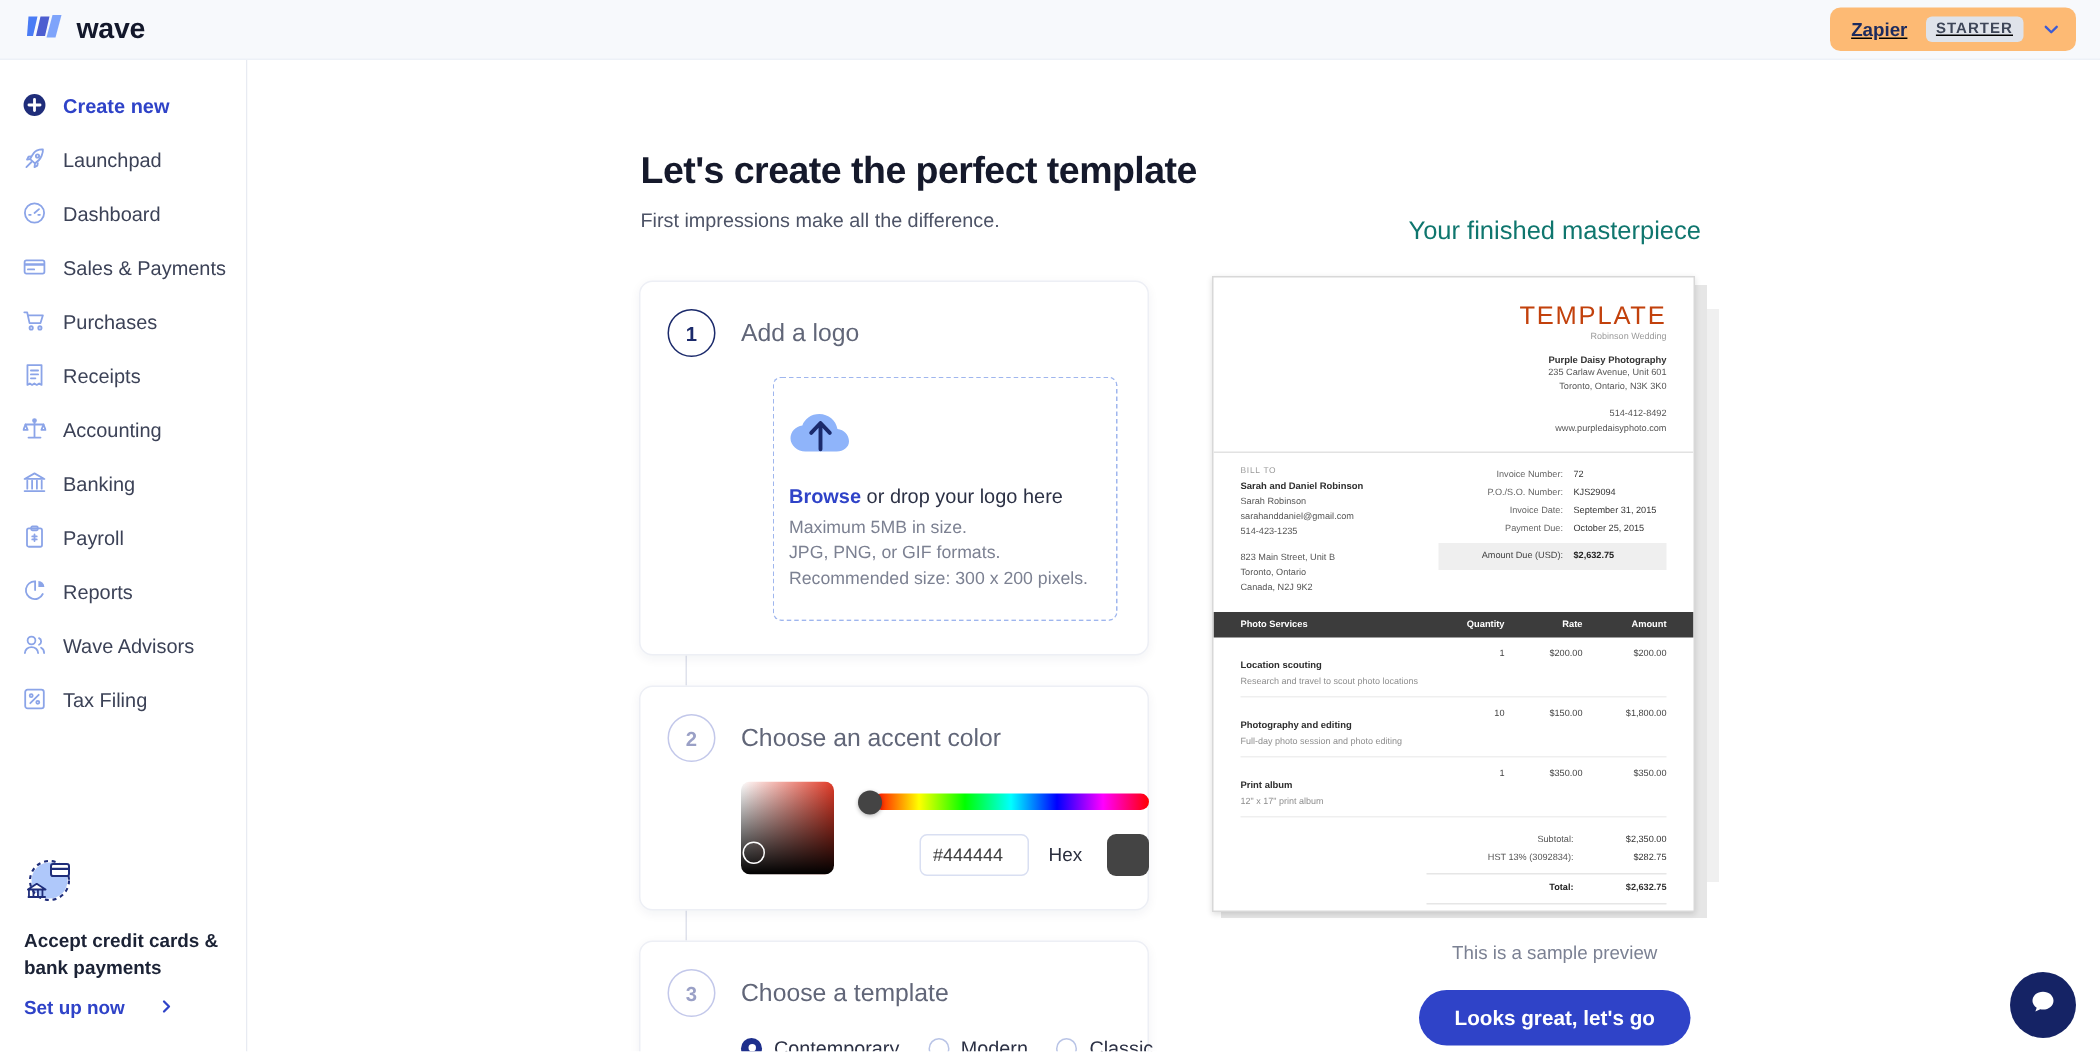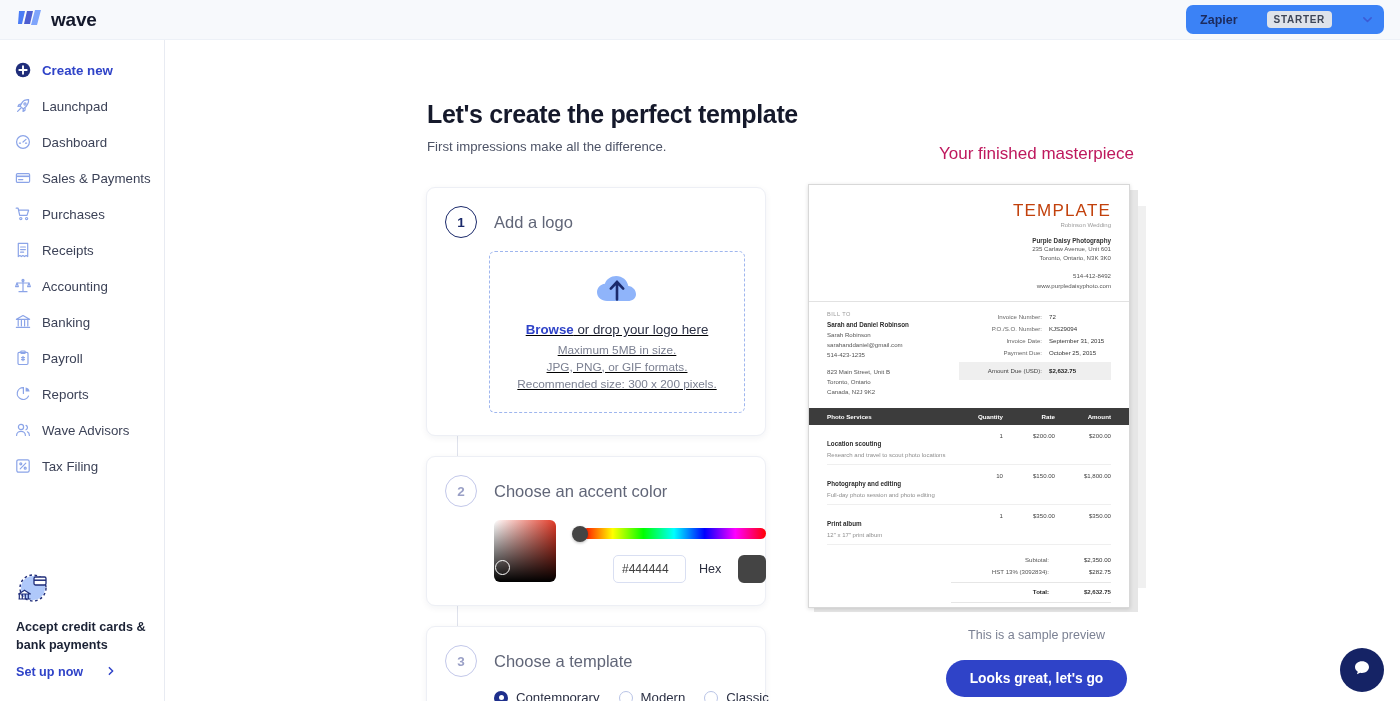--- a/index.html
+++ b/index.html
@@ -15,22 +15,22 @@
   .topbar {
     height: 40px; min-height: 40px; background: #f7f9fc;
     display: flex; align-items: center; justify-content: space-between;
     padding: 0 16px 0 18px; border-bottom: 1px solid #edf1f7;
   }
   .brand { display: flex; align-items: center; gap: 7px; }
   .brand-mark { display: block; }
   .brand-word { font-size: 19px; font-weight: 700; color: #13182b; letter-spacing: -0.2px; }
 
   .acct {
-    display: flex; align-items: center; gap: 29px;
-    background: #3b82f6; border-radius: 7px; padding: 6px 10px 6px 14px;
+    display: flex; align-items: center; gap: 12px;
+    background: #fdba74; border-radius: 7px; padding: 6px 10px 6px 14px; text-decoration: underline;
   }
   .acct-name { font-size: 12.5px; font-weight: 700; color: #1c2b5e; }
   .acct-badge {
     font-size: 10px; font-weight: 700; letter-spacing: .7px; color: #3e4658;
     background: #dfe3ea; border-radius: 4px; padding: 3px 7px;
   }
   .acct-chev { color: #3b5bd6; display: flex; align-items: center; }
 
   .body-row { display: flex; flex: 1; min-height: 0; }
 
@@ -72,22 +72,22 @@
   .step-num {
     width: 32px; height: 32px; border-radius: 50%; flex: 0 0 32px;
     display: flex; align-items: center; justify-content: center;
     font-size: 13.5px; font-weight: 600;
   }
   .step-num.active { border: 1.6px solid #1b2a6b; color: #1b2a6b; }
   .step-num.idle   { border: 1.4px solid #c3c8ea; color: #9aa0c6; }
   .card-title { font-size: 16.5px; color: #616678; }
 
   .drop {
-    margin-left: 44px; border: 1.4px dashed #9fb6ee; border-radius: 6px;
-    padding: 22px 10px 20px; text-align: center; text-decoration: underline;
+    margin-left: 70px; border: 1.4px dashed #9fb6ee; border-radius: 6px;
+    padding: 22px 10px 20px; 
   }
   .drop-cloud { margin: 0 auto 14px; display: block; }
   .drop-main { font-size: 13.3px; color: #2c3145; margin-bottom: 5px; }
   .drop-main b { color: #2f43c8; font-weight: 700; }
   .drop-sub { font-size: 11.8px; color: #7c8192; line-height: 1.42; }
 
   
   .picker { margin-left: 49px; display: flex; align-items: flex-start; gap: 16px; }
   .sat-box {
     width: 62px; height: 62px; border-radius: 6px; position: relative; flex: 0 0 62px;
@@ -116,21 +116,21 @@
   
   .tpl { margin-left: 49px; }
   .radio-row { display: flex; align-items: center; gap: 19px; }
   .radio { display: flex; align-items: center; gap: 8px; cursor: pointer; }
   .dot { width: 14px; height: 14px; border-radius: 50%; border: 1.4px solid #b9c4e6; background: #fff; position: relative; flex: 0 0 14px; }
   .radio.sel .dot { border: none; background: #1e2f8c; }
   .radio.sel .dot::after { content: ""; position: absolute; left: 4.5px; top: 4.5px; width: 5px; height: 5px; border-radius: 50%; background: #fff; }
   .radio-lbl { font-size: 13.2px; color: #2c3145; }
 
   
-  .prev-title { position: absolute; left: 709px; top: 104px; width: 325px; text-align: center; font-size: 17px; color: #be185d; }
+  .prev-title { position: absolute; left: 709px; top: 104px; width: 325px; text-align: center; font-size: 17px; color: #0f766e; }
 
   .invoice-wrap { position: absolute; left: 643px; top: 144px; width: 322px; height: 424px; }
   .paper-shadow { position: absolute; left: 6px; top: 6px; right: -8px; bottom: -4px; background: #e6e6e6; }
   .paper-shadow2 { position: absolute; left: 14px; top: 22px; right: -16px; bottom: 20px; background: #f0f0f0; }
   .paper {
     position: absolute; inset: 0; background: #fff;
     border: 1px solid #d8d8d8; box-shadow: 0 1px 4px rgba(0,0,0,.14);
     padding: 16px 18px 0; overflow: hidden;
     font-family: "Liberation Sans", sans-serif;
   }

